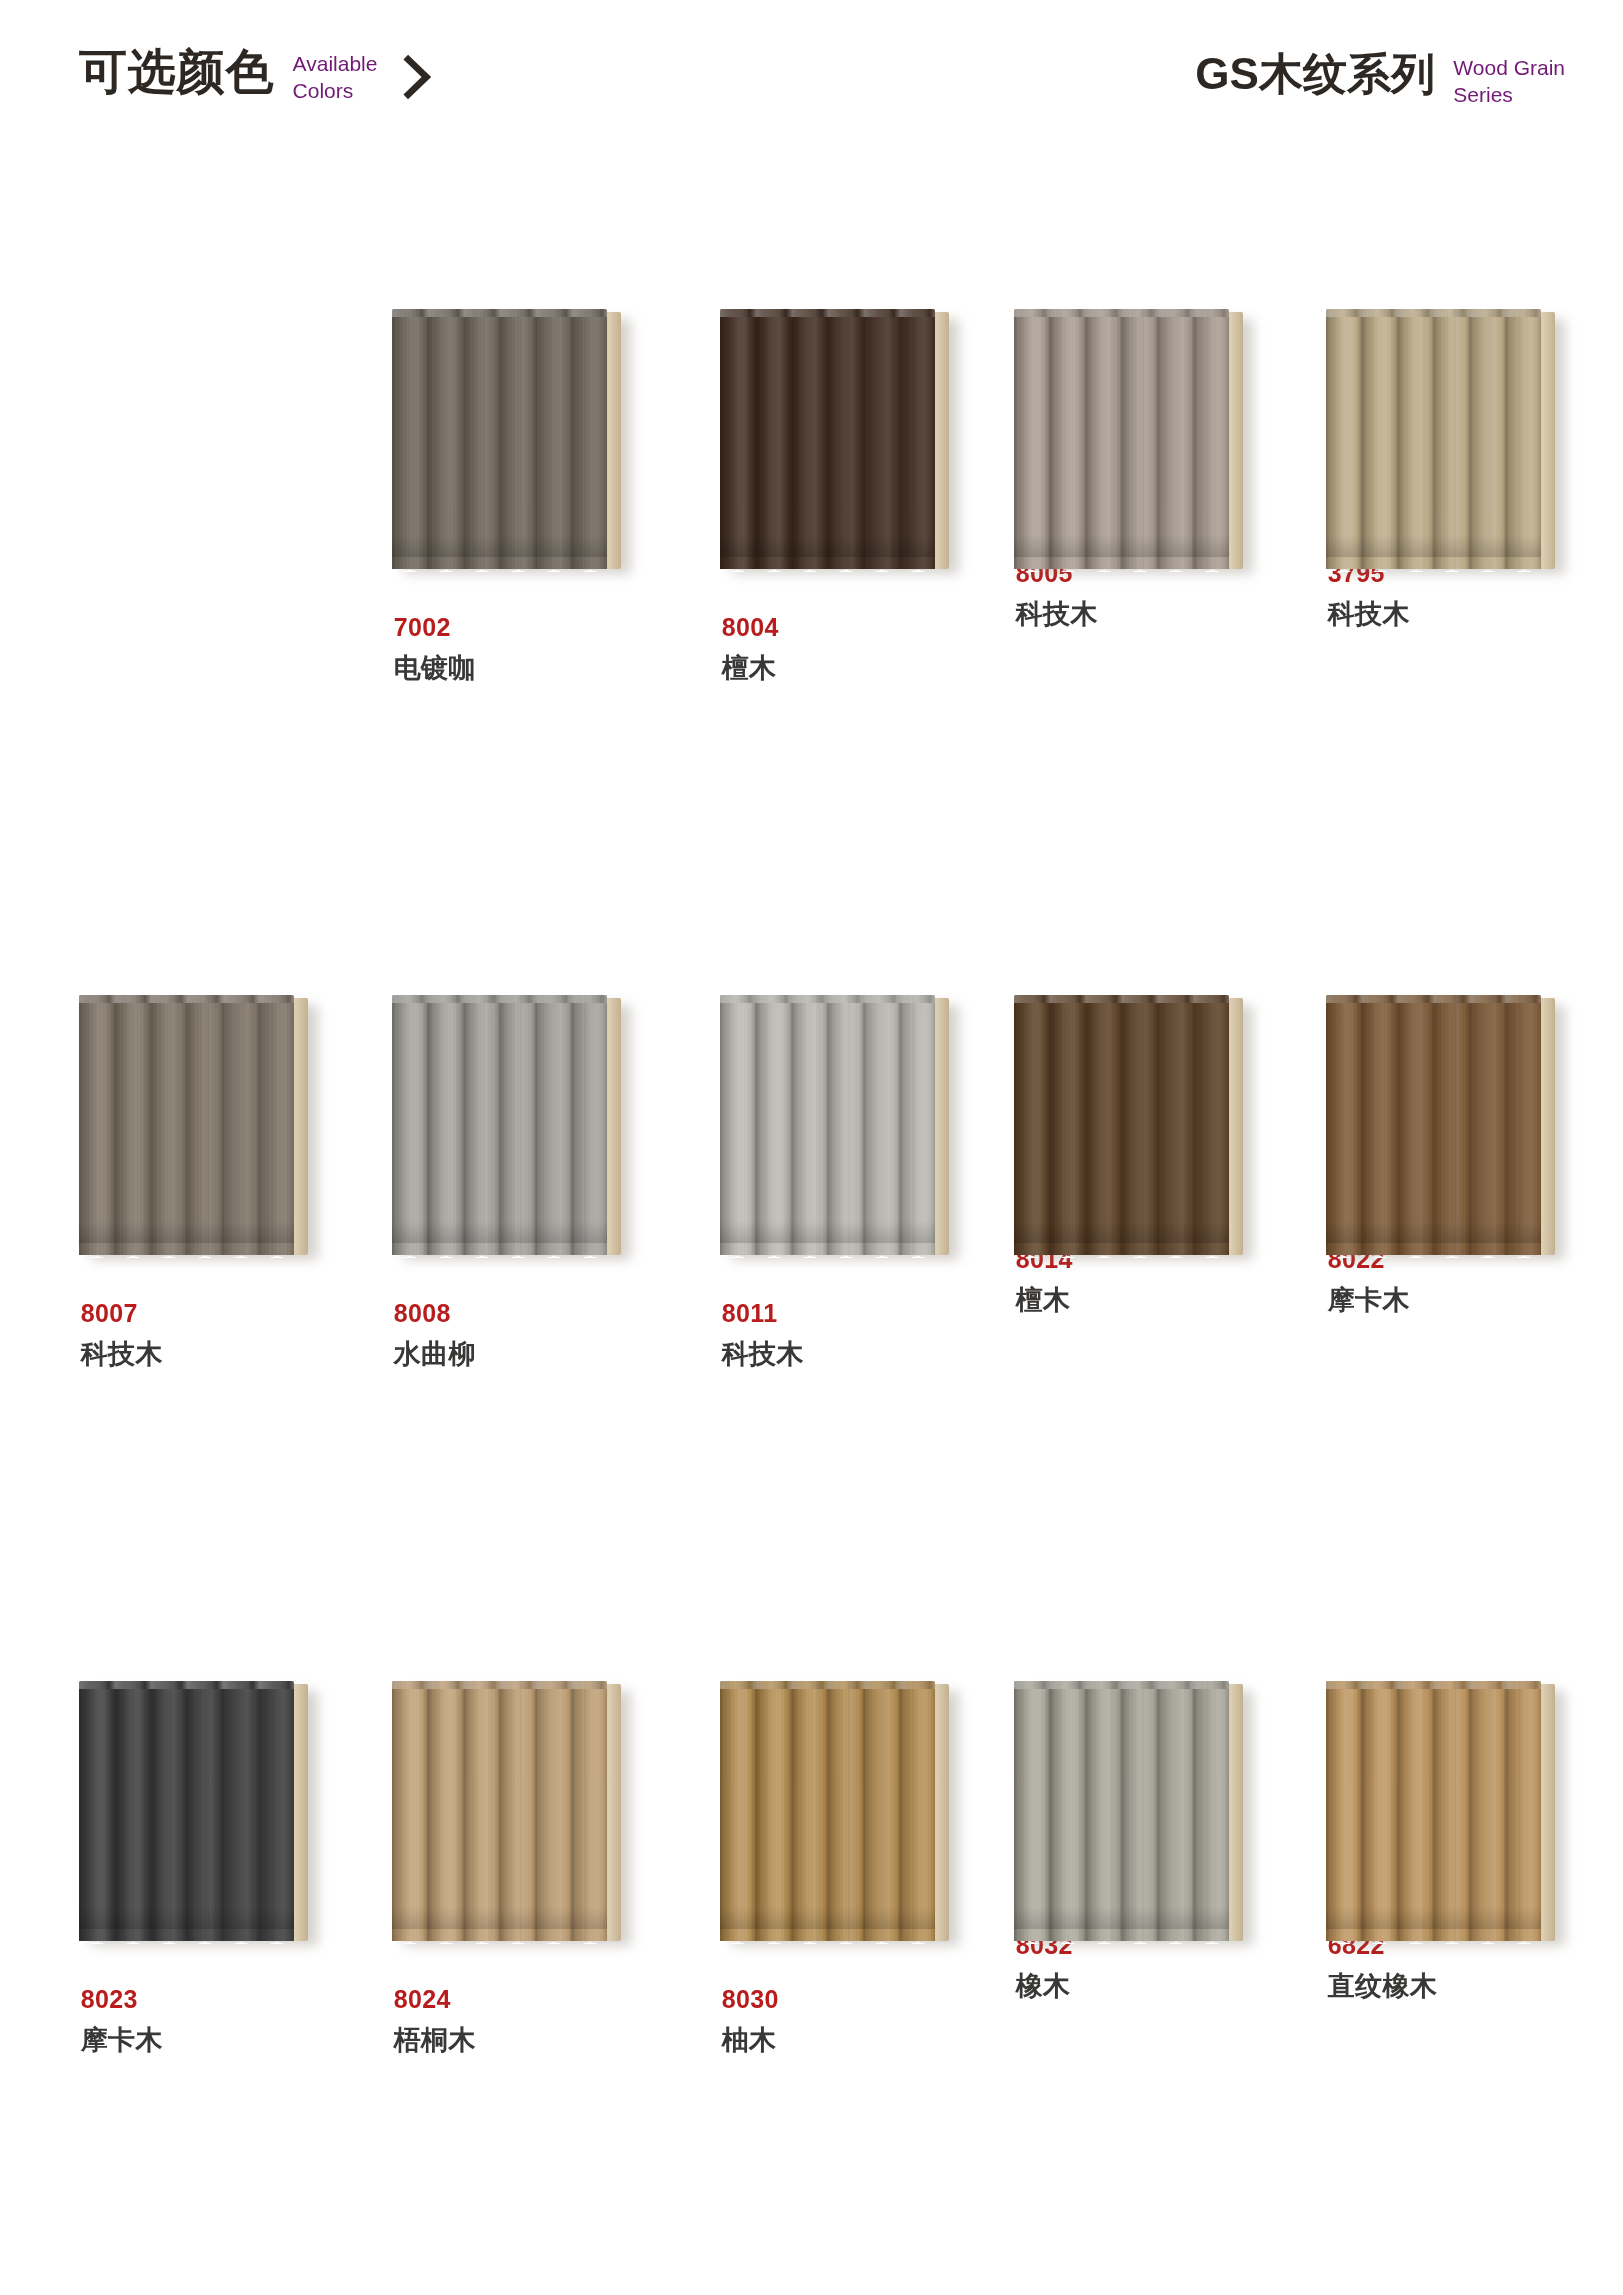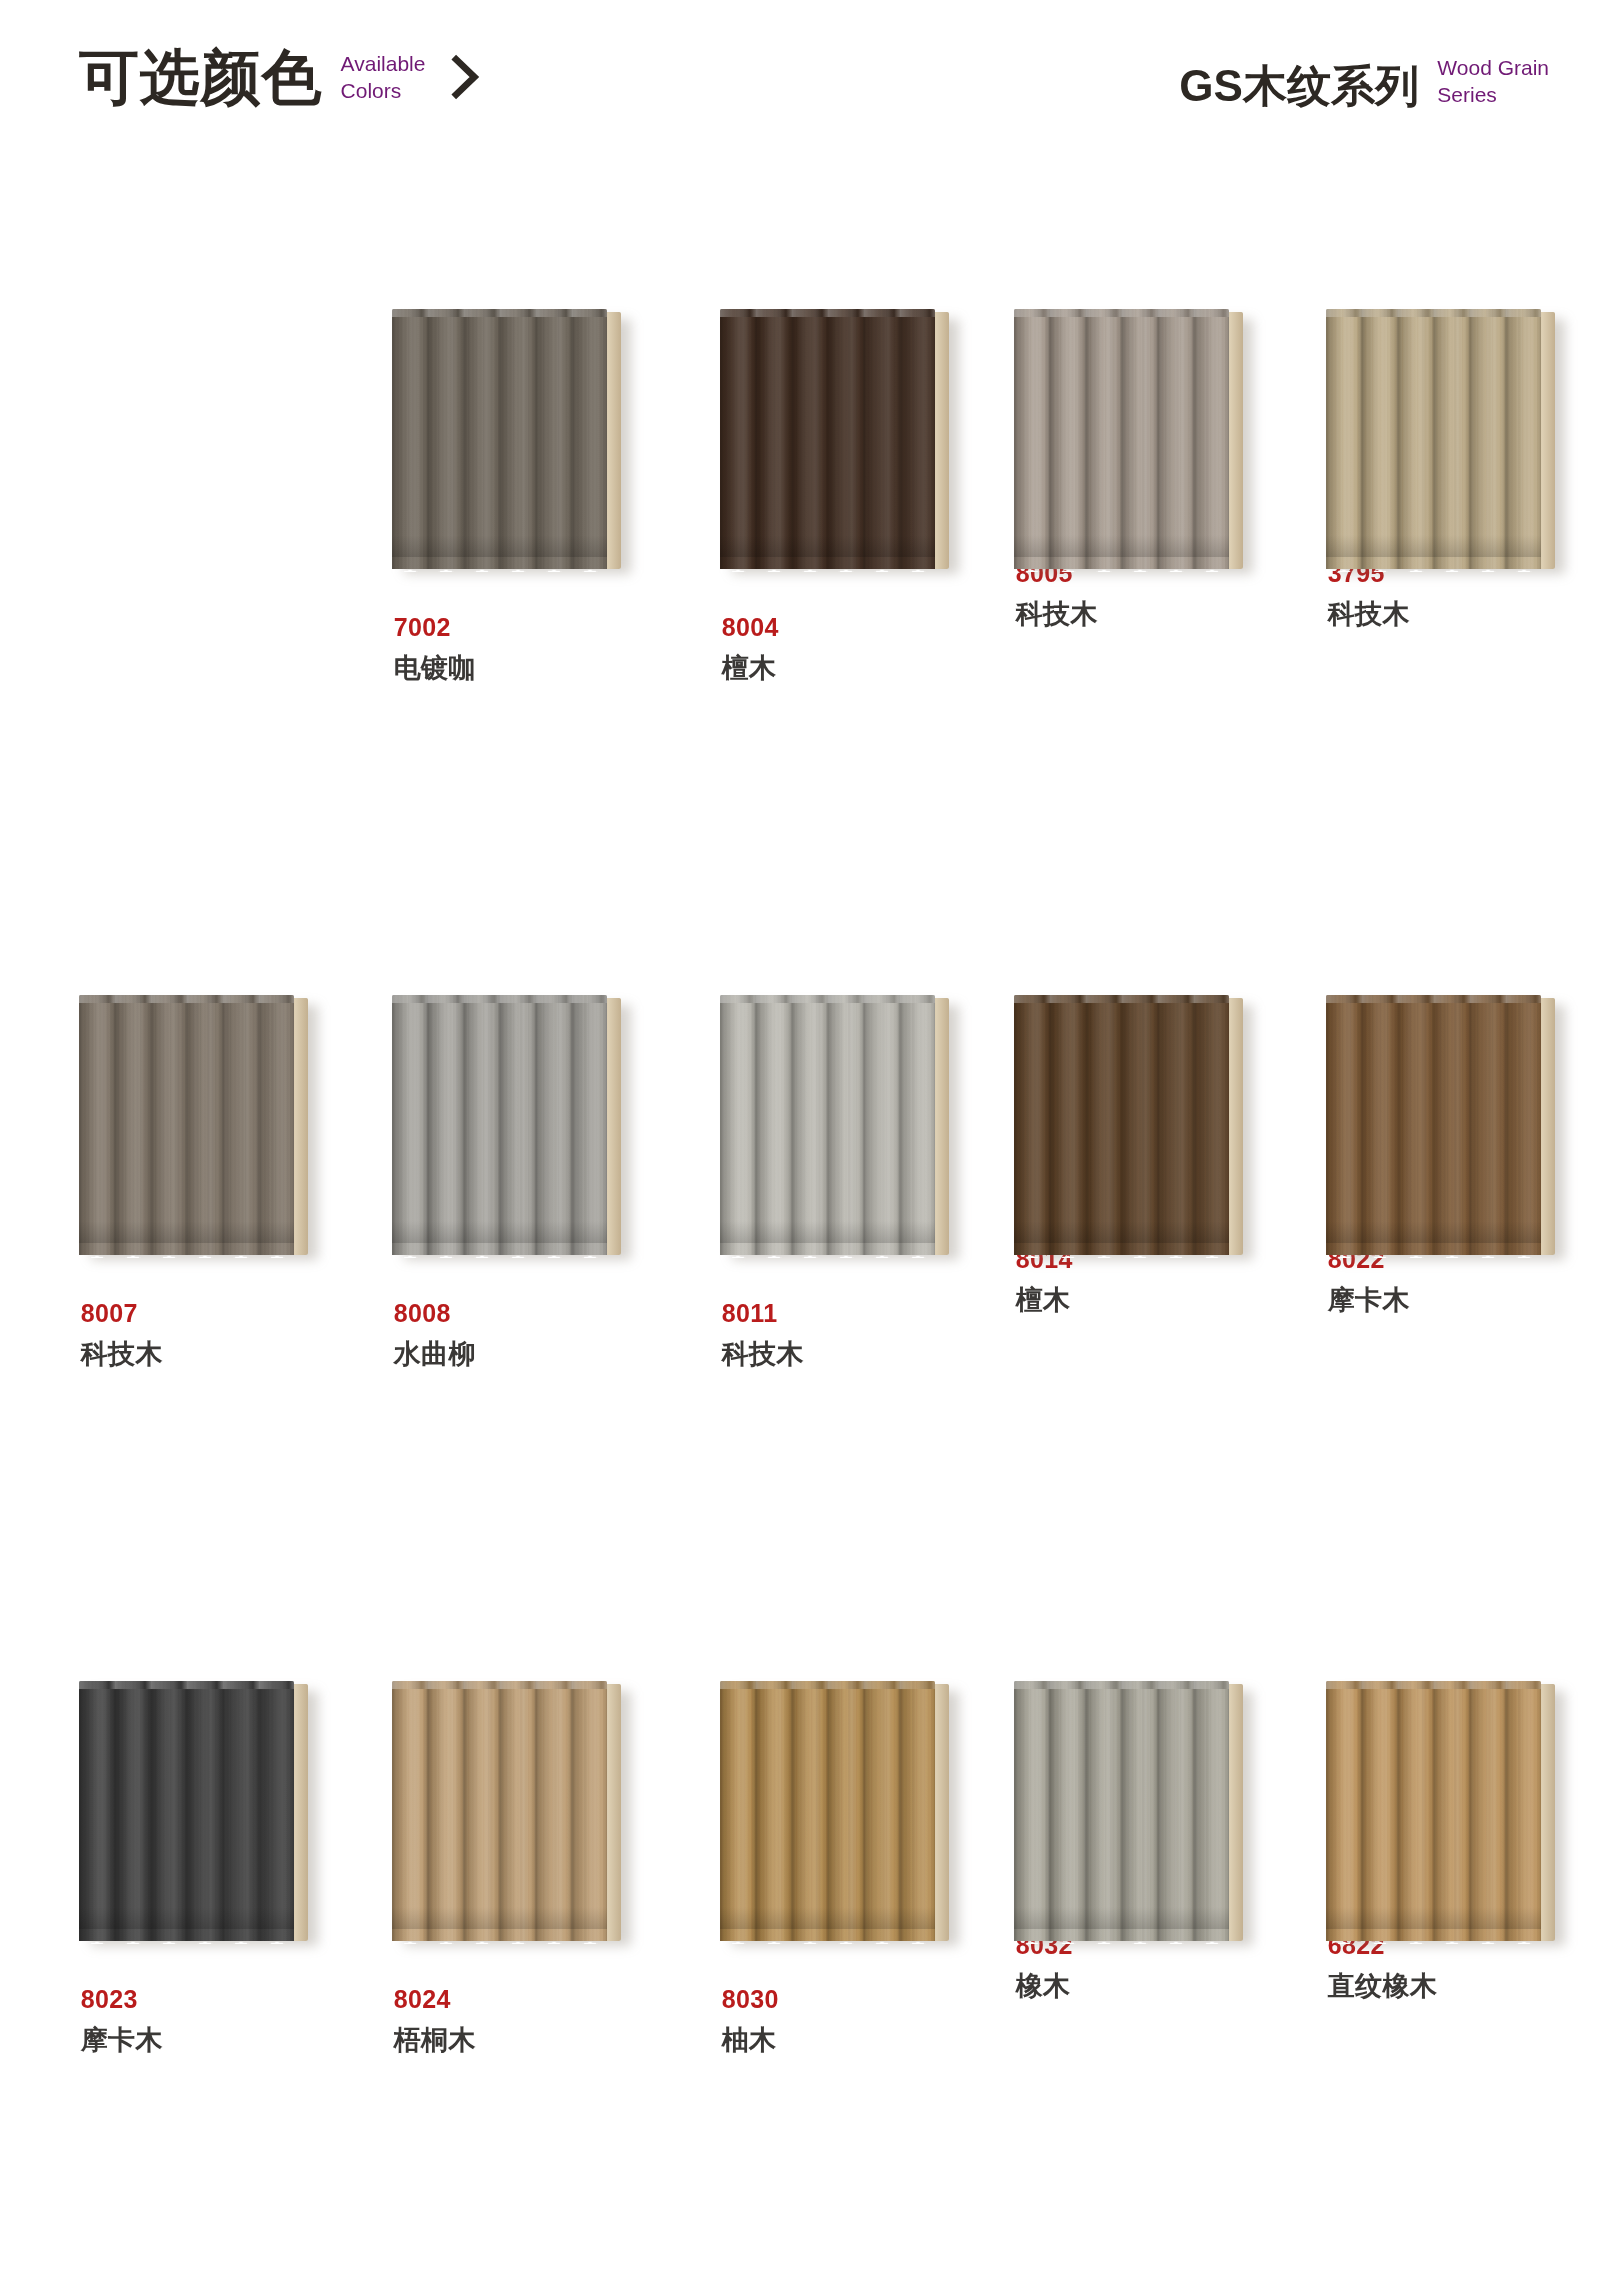--- a/index.html
+++ b/index.html
@@ -26,27 +26,27 @@
   }
   .header-left {
     position: absolute;
     left: 79px;
     top: 48px;
     display: flex;
     align-items: flex-start;
   }
   .header-right {
     position: absolute;
-    right: 74px;
+    right: 58px;
     top: 52px;
     display: flex;
-    align-items: flex-end;
+    align-items: flex-start;
   }
   .title-cn {
-    font-size: 60px;
+    font-size: 48px;
     font-weight: 700;
     letter-spacing: 0.8px;
     color: #2d2823;
     line-height: 1;
     white-space: nowrap;
   }
   .title-cn.right {
     font-size: 44px;
     letter-spacing: 0px;
   }

